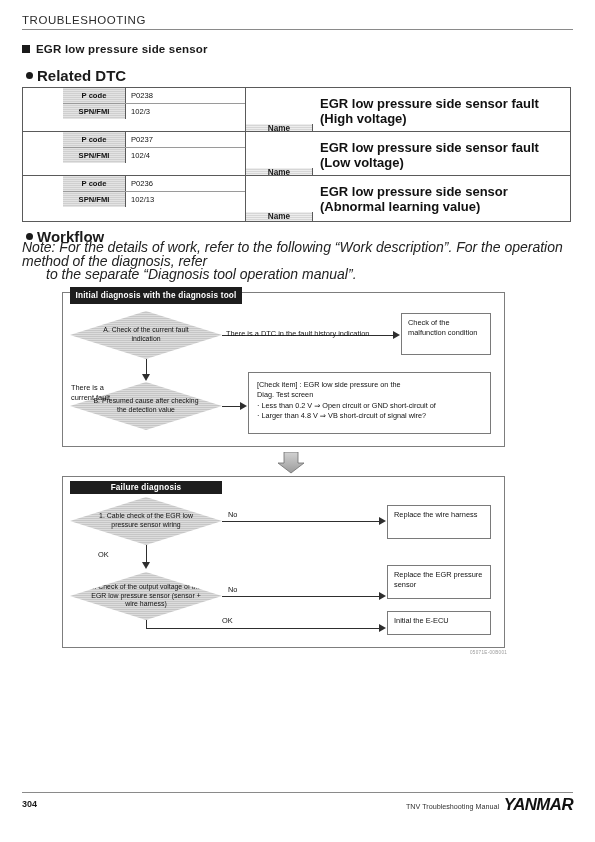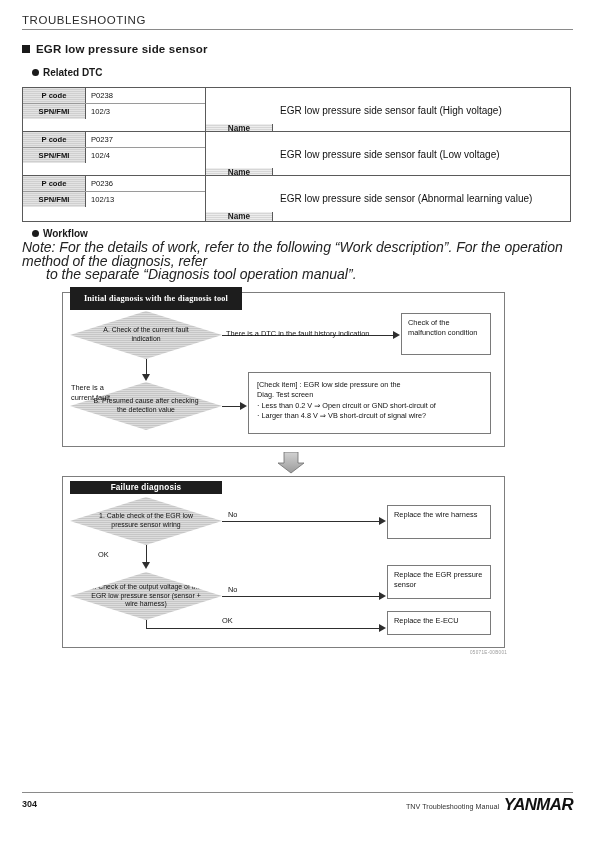--- a/index.html
+++ b/index.html
@@ -46,22 +46,22 @@
     align-items: center;
     gap: 6px;
   }
   .sq-marker {
     width: 8px; height: 8px;
     background: #1a1a1a;
     display: inline-block;
   }
   .sec-h2 {
     position: absolute;
-    left: 32px;
-    font-size: 10px;
+    left: 26px;
+    font-size: 15px;
     font-weight: bold;
     display: flex;
     align-items: center;
     gap: 4px;
   }
   .dot-marker {
     width: 7px; height: 7px;
     background: #1a1a1a;
     border-radius: 50%;
     display: inline-block;
@@ -71,20 +71,21 @@
 
   
   .dtc-table {
     position: absolute;
     left: 22px;
     width: 549px;
     border: 1px solid #5a5a5a;
     box-sizing: border-box;
     display: flex;
     background: #fff;
+    padding-left: 40px;
   }
   .dtc-left {
     width: 182px;
     flex: 0 0 182px;
     display: flex;
     flex-direction: column;
     border-right: 1px solid #5a5a5a;
   }
   .dtc-row {
     display: flex;
@@ -124,25 +125,26 @@
         #d6d6d6 1px, #d6d6d6 2px);
     font-size: 8.2px;
     font-weight: bold;
     display: flex;
     align-items: center;
     justify-content: center;
     margin-top: 36px;
   }
   .dtc-desc {
     flex: 1;
-    font-size: 10px;
+    font-size: 13px;
     display: flex;
     align-items: center;
     padding-left: 7px;
     color: #111;
+    font-weight: bold;
   }
   #dtc-table-1 { top: 87px; }
   #dtc-table-2 { top: 131px; }
   #dtc-table-3 { top: 175px; }
 
   
   .note {
     position: absolute;
     left: 22px;
     top: 241px;
@@ -169,21 +171,21 @@
     background: #1d1d1d;
     color: #ffffff;
     font-size: 8.2px;
     font-weight: bold;
     display: flex;
     align-items: center;
     justify-content: center;
     letter-spacing: 0.2px;
     z-index: 4;
   }
-  #tab-initial { left: 70px; top: 287px; width: 172px; height: 23px; font-family: Liberation Serif, serif; }
+  #tab-initial { left: 70px; top: 287px; width: 172px; height: 17px; }
   #tab-failure { left: 70px; top: 481px; width: 152px; height: 13px; }
 
   
   .diamond {
     position: absolute;
     background: linear-gradient(to bottom, #d8d8d8, #c2c2c2);
     background-image: repeating-linear-gradient(
         to bottom,
         #dcdcdc 0px, #dcdcdc 1px,
         #c6c6c6 1px, #c6c6c6 2px);
@@ -447,21 +449,21 @@
 <div class="diamond" id="dia-1">
   <span>1. Cable check of the EGR low pressure sensor wiring</span>
 </div>
 
 <div class="diamond" id="dia-2">
   <span>2. Check of the output voltage of the EGR low pressure sensor (sensor + wire harness)</span>
 </div>
 
 <div class="flow-box" id="box-wire">Replace the wire harness</div>
 <div class="flow-box" id="box-egrsensor">Replace the EGR pressure sensor</div>
-<div class="flow-box" id="box-eecu">Replace the E-ECU</div>
+<div class="flow-box" id="box-eecu">Initial the E-ECU</div>
 
 <div class="h-line" style="left:222px; top:521px; width:158px;"></div>
 <div class="arrow-right" style="left:379px; top:517px;"></div>
 <div class="edge-label" style="left:228px; top:510px;">No</div>
 
 <div class="v-line" style="left:146px; top:545px; height:18px;"></div>
 <div class="arrow-down" style="left:142px; top:562px;"></div>
 <div class="edge-label" style="left:98px; top:550px;">OK</div>
 
 <div class="h-line" style="left:222px; top:596px; width:158px;"></div>

